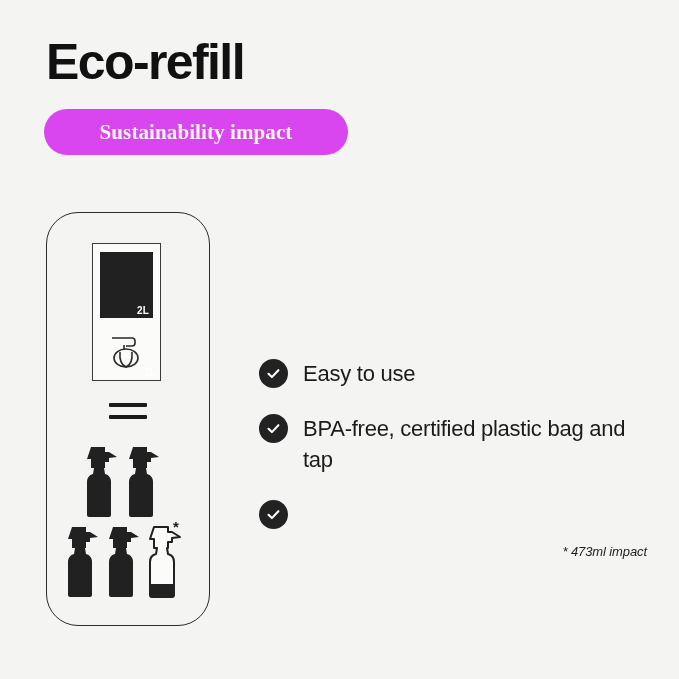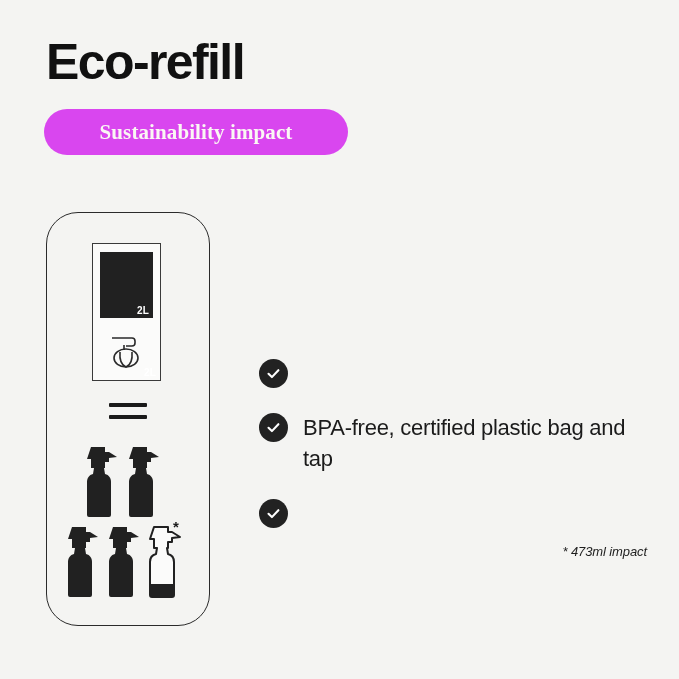--- a/index.html
+++ b/index.html
@@ -277,20 +277,21 @@
 
 
   <div class="features">
 
     <div class="feature">
       <span class="check-badge">
         <svg width="17" height="17" viewBox="0 0 17 17">
           <path d="M3.5 8.8 L6.9 12.1 L13.4 5.2" fill="none" stroke="#ffffff" stroke-width="2.1" stroke-linecap="round" stroke-linejoin="round"></path>
         </svg>
       </span>
+      <span class="feature-text">Easy to use</span>
     </div>
 
     <div class="feature">
       <span class="check-badge">
         <svg width="17" height="17" viewBox="0 0 17 17">
           <path d="M3.5 8.8 L6.9 12.1 L13.4 5.2" fill="none" stroke="#ffffff" stroke-width="2.1" stroke-linecap="round" stroke-linejoin="round"></path>
         </svg>
       </span>
       <span class="feature-text">BPA-free, certified plastic bag and tap</span>
     </div>

